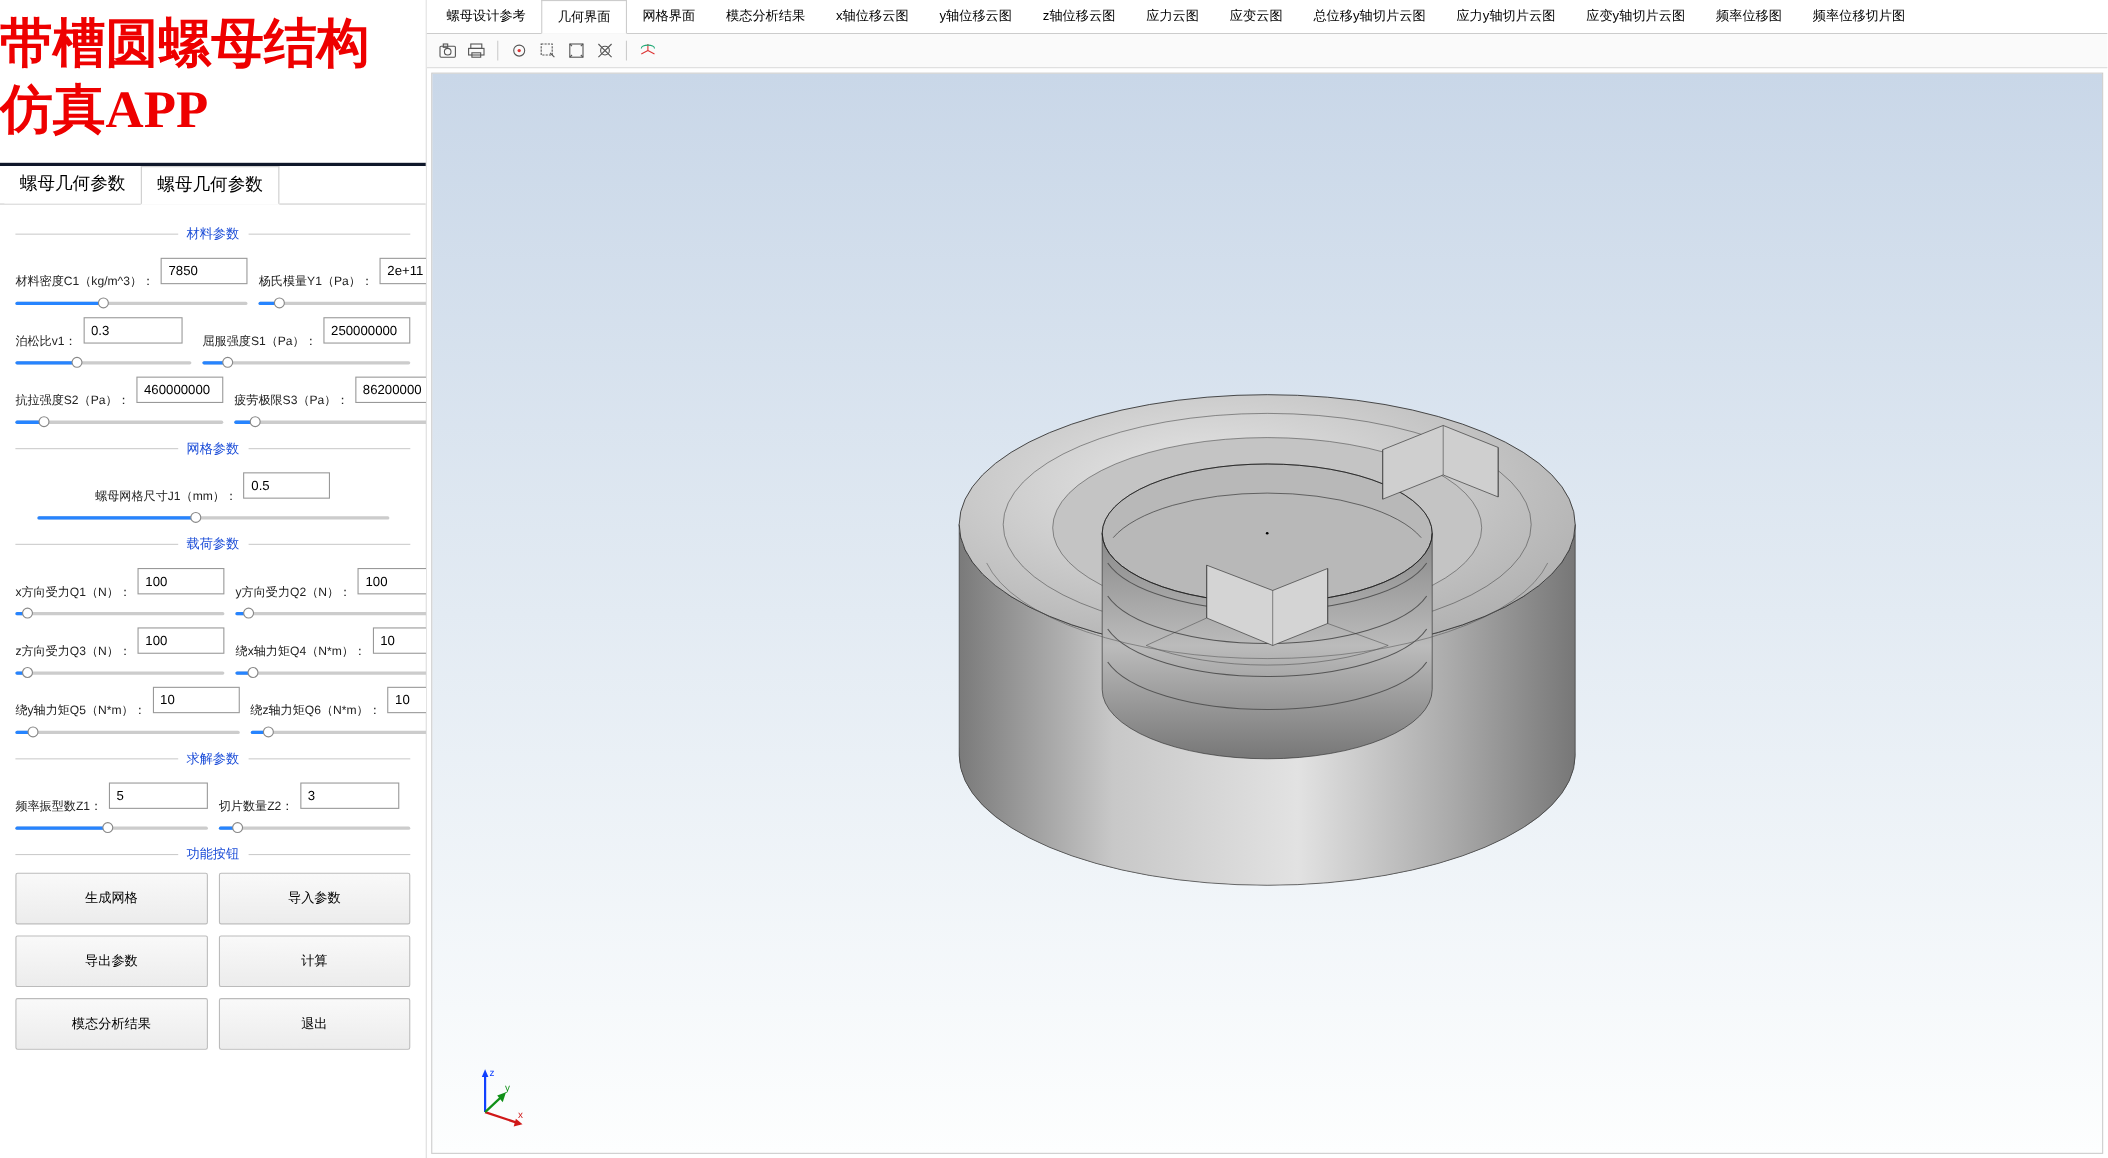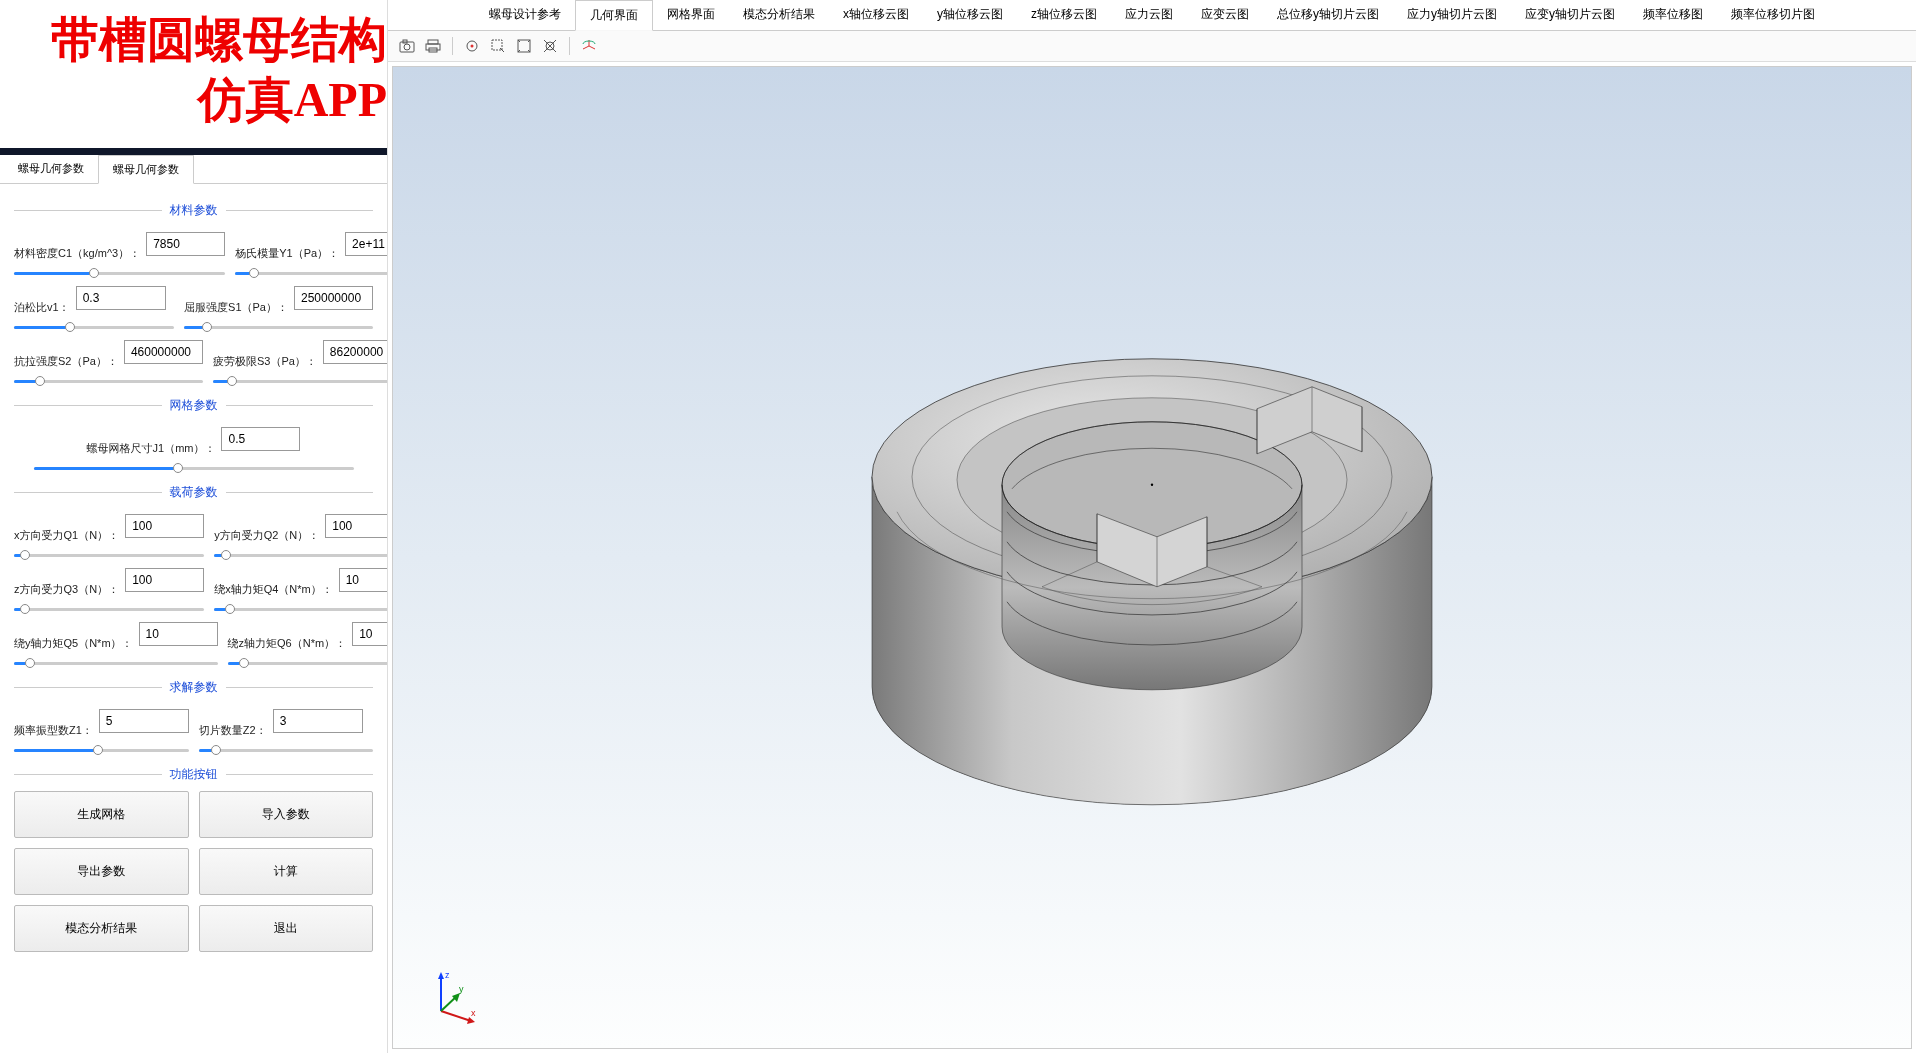--- a/index.html
+++ b/index.html
@@ -18,34 +18,34 @@
   border-right: 1px solid #ddd;
   display: flex;
   flex-direction: column;
   background: #fff;
 }
 .app-title {
   font-family: "SimSun", serif;
   font-size: 48px;
   font-weight: bold;
   color: #e00;
-  text-align: right;
+  text-align: left;
   padding: 10px 0 18px;
   line-height: 1.25;
-  border-bottom: 7px solid #0f172a;
+  border-bottom: 3px solid #0f172a;
 }
 .tab-row {
   display: flex;
   border-bottom: 1px solid #ccc;
   padding-left: 4px;
   background: #fff;
 }
 .tab {
   padding: 6px 14px;
-  font-size: 11px;
+  font-size: 16px;
   cursor: pointer;
   background: #fff;
   position: relative;
 }
 .tab.active {
   border: 1px solid #ccc;
   border-bottom: 1px solid #fff;
   margin-bottom: -1px;
   background: #fff;
 }
@@ -147,21 +147,20 @@
 .right-area {
   flex: 1;
   display: flex;
   flex-direction: column;
 }
 .top-tabs {
   display: flex;
   border-bottom: 1px solid #ccc;
   padding: 0 4px;
   background: #fff;
-  justify-content: center;
 }
 .top-tab {
   padding: 6px 14px;
   font-size: 12px;
   cursor: pointer;
   white-space: nowrap;
 }
 .top-tab.active {
   border: 1px solid #ccc;
   border-bottom: 1px solid #f7f7f7;

